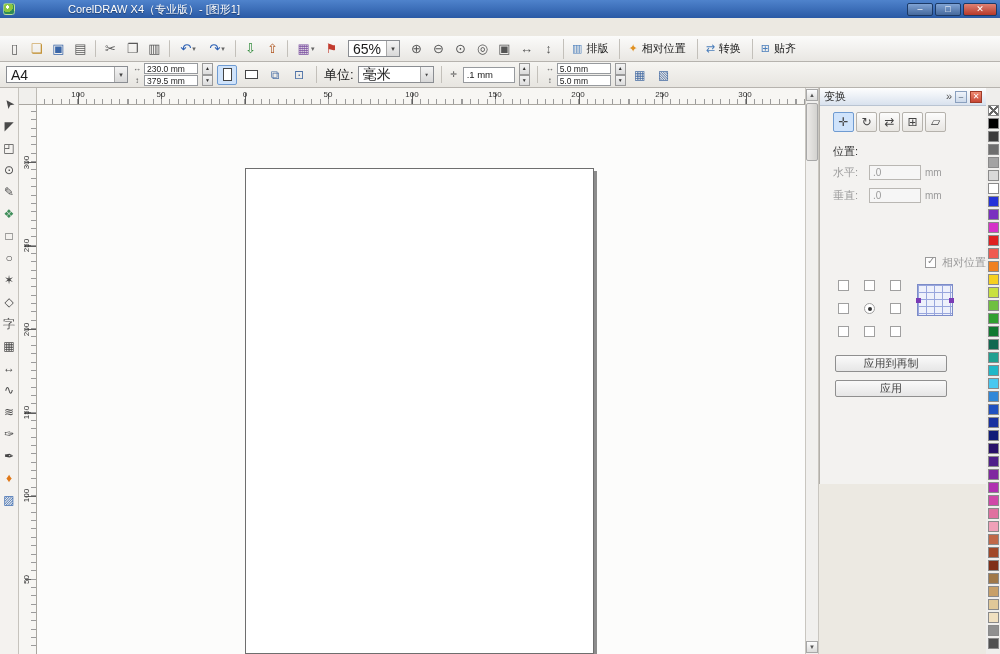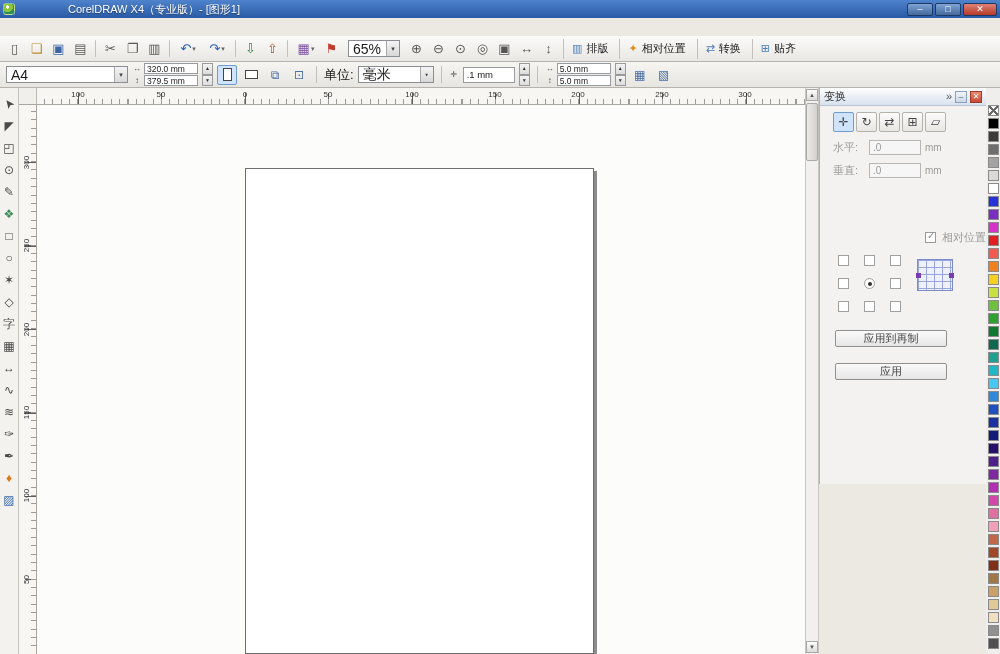--- a/index.html
+++ b/index.html
@@ -154,21 +154,21 @@
   .agrid{display:grid;grid-template-columns:repeat(3,11px);grid-auto-rows:11px;gap:12px 15px;}
   .gcell{width:11px;height:11px;border:1px solid #a0a0a0;background:#fff;}
   .gcell.rad{border-radius:50%;position:relative;}
   .gcell.rad::after{content:"";position:absolute;left:2.5px;top:2.5px;width:4px;height:4px;border-radius:50%;background:#333;}
   .agraphic{width:36px;height:32px;margin-top:4px;border:1px solid #7c8cc8;background-color:#eef1fb;position:relative;
     background-image:repeating-linear-gradient(90deg,#98a6dd 0 1px,transparent 1px 8px),
                      repeating-linear-gradient(#98a6dd 0 1px,transparent 1px 7px);}
   .agraphic::before,.agraphic::after{content:"";position:absolute;width:5px;height:5px;background:#7a3bb5;}
   .agraphic::before{left:-2px;top:13px;}
   .agraphic::after{right:-2px;top:13px;}
-  .dbuttons{display:flex;flex-direction:column;gap:16px;padding:18px 0 0 15px;}
+  .dbuttons{display:flex;flex-direction:column;gap:8px;padding:18px 0 0 15px;}
   .dbutton{width:112px;height:17px;border:1px solid #8f8f8f;border-radius:2px;
     background:linear-gradient(#fafafa,#e6e6e6);font-size:11px;color:#444;
     display:flex;align-items:center;justify-content:center;}
 
   
   .palette{position:absolute;left:986px;top:88px;width:14px;height:566px;background:#efeeec;
     display:flex;flex-direction:column;align-items:center;padding-top:17px;}
   .swatch{width:11px;height:11px;border:1px solid #8a8a8a;margin-bottom:2px;flex:none;}
   .swatch.none{background:
     linear-gradient(45deg,transparent 42%,#666 42% 58%,transparent 58%),
@@ -320,21 +320,21 @@
   </div>
 
   <div class="propbar">
     <span class="combo paper-combo">
       <span class="cval">A4</span>
       <span class="cbtn"></span>
     </span>
     <span class="stack">
       <span class="srow">
         <span class="mini-ic">↔</span>
-        <span class="mfield">320.0 mm</span>
+        <span class="mfield">230.0 mm</span>
       </span>
       <span class="srow">
         <span class="mini-ic">↕</span>
         <span class="mfield">379.5 mm</span>
       </span>
     </span>
     <span class="spin">
         <span class="su"></span>
         <span class="sd"></span>
       </span>
@@ -520,20 +520,21 @@
         </span>
 
         <span class="dtool">
           <span>⊞</span>
         </span>
 
         <span class="dtool">
           <span>▱</span>
         </span>
       </div>
+    <div class="dsection-label">位置:</div>
     <div class="drow">
       <span class="dlabel">水平:</span>
       <span class="dfield">.0</span>
       <span class="dunit">mm</span>
     </div>
     <div class="drow">
       <span class="dlabel">垂直:</span>
       <span class="dfield">.0</span>
       <span class="dunit">mm</span>
     </div>

